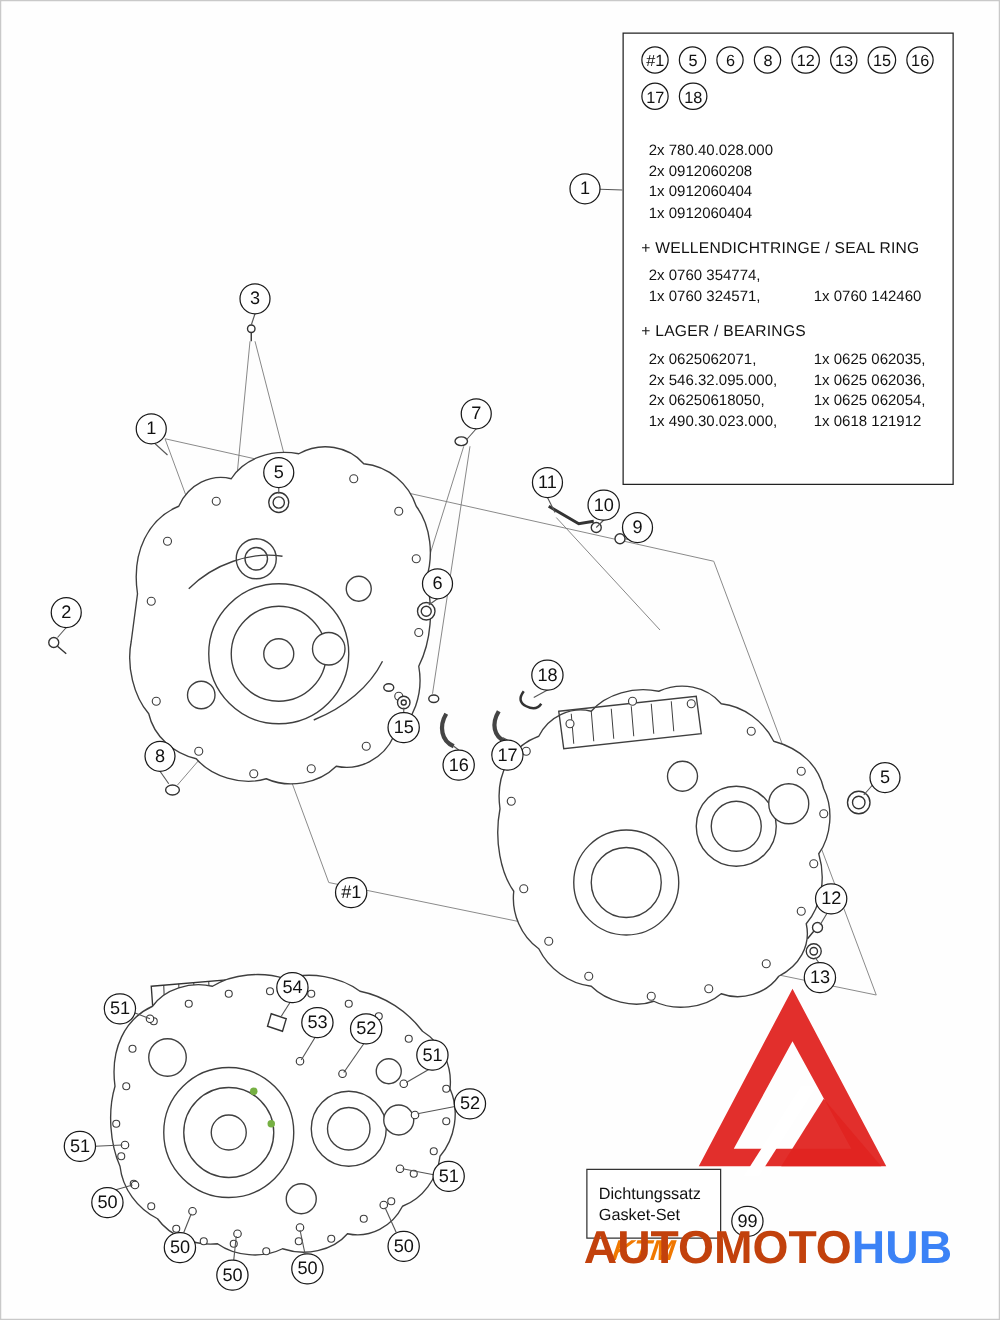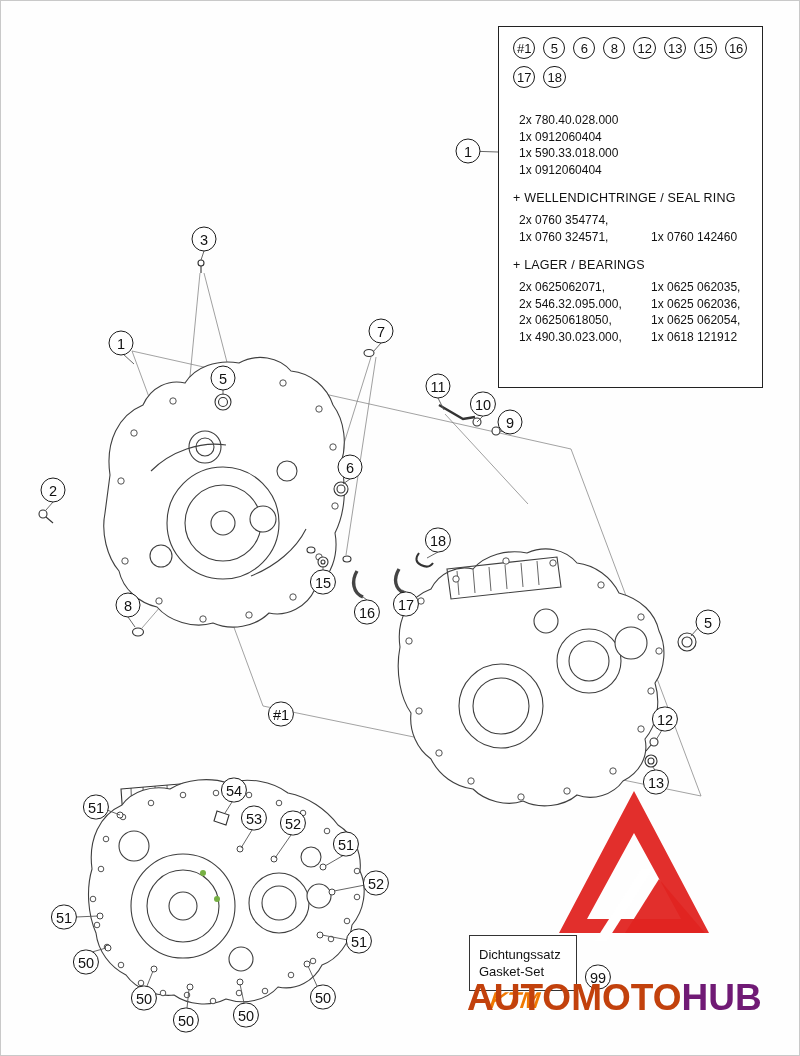--- a/index.html
+++ b/index.html
@@ -398,22 +398,22 @@
       </div>
     <div class="ref-row">
 
     <span class="ref-circle">17</span>
         <span class="ref-circle">18</span>
       </div>
 
     <div class="part-lines">
 
     <div>2x 780.40.028.000</div>
+        <div>2x 0912060208</div>
         <div>1x 0912060404</div>
-        <div>1x 590.33.018.000</div>
         <div>1x 0912060404</div>
       </div>
 
     <div class="section-heading">+ WELLENDICHTRINGE /  SEAL RING</div>
     <div>
 
         <div class="two-col">
           <span class="c1">2x 0760 354774,</span>
           <span class="c2"></span>
         </div>
@@ -454,16 +454,16 @@
     <div>Gasket-Set</div>
   </div>
   <div class="ktm-logo">KTM</div>
 
   <svg class="watermark-triangle" width="800" height="1056" viewBox="0 0 800 1056">
     <path d="M633,790 L708,932 L558,932 Z M633,832 L586,918 L680,918 Z" fill="#e02421" fill-rule="evenodd" opacity="0.95"></path>
     <polygon points="640,868 652,868 606,940 594,940" fill="#ffffff"></polygon>
     <polygon points="658,878 704,932 624,932" fill="#e02421" opacity="0.95"></polygon>
   </svg>
   <div class="watermark-text">
-    <span class="wm-1" style="color:#c2410c">AUTOMOTO</span><span class="wm-2" style="color:#701a75">HUB</span>
+    <span class="wm-1" style="color:#c2410c">AUTOMOTO</span><span class="wm-2" style="color:#3b82f6">HUB</span>
   </div>
 
 </div>
 
 </body></html>

